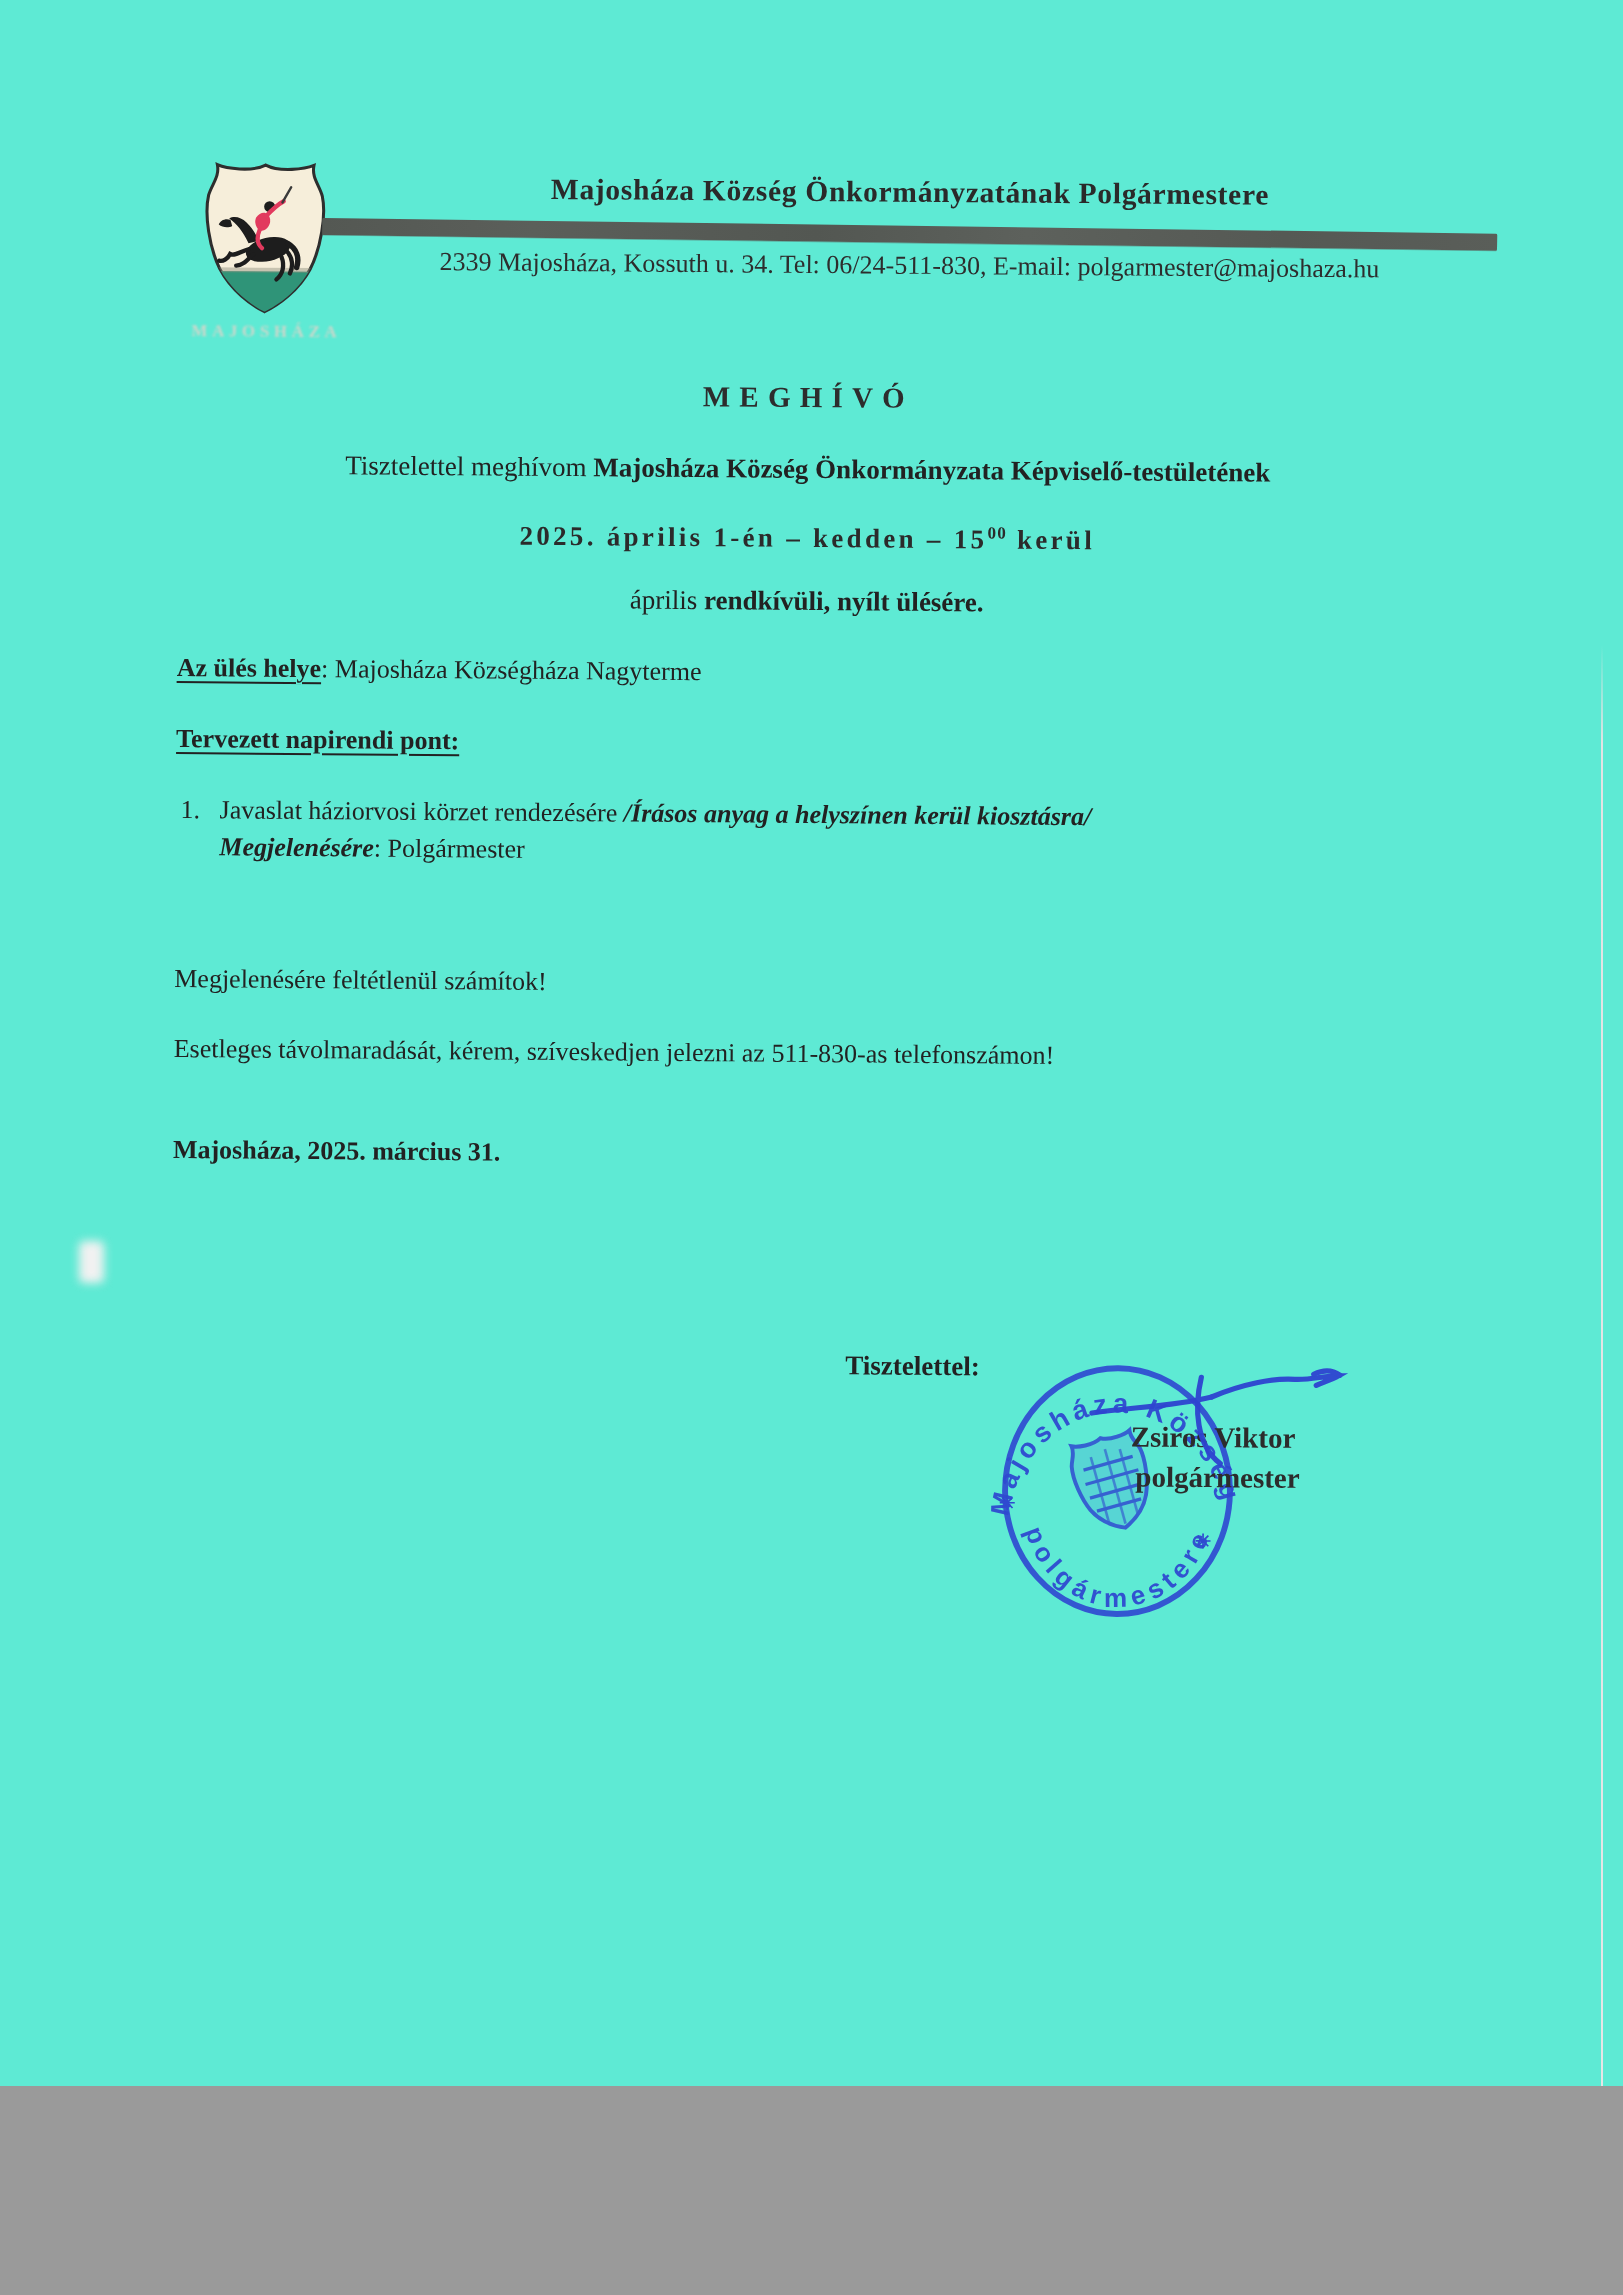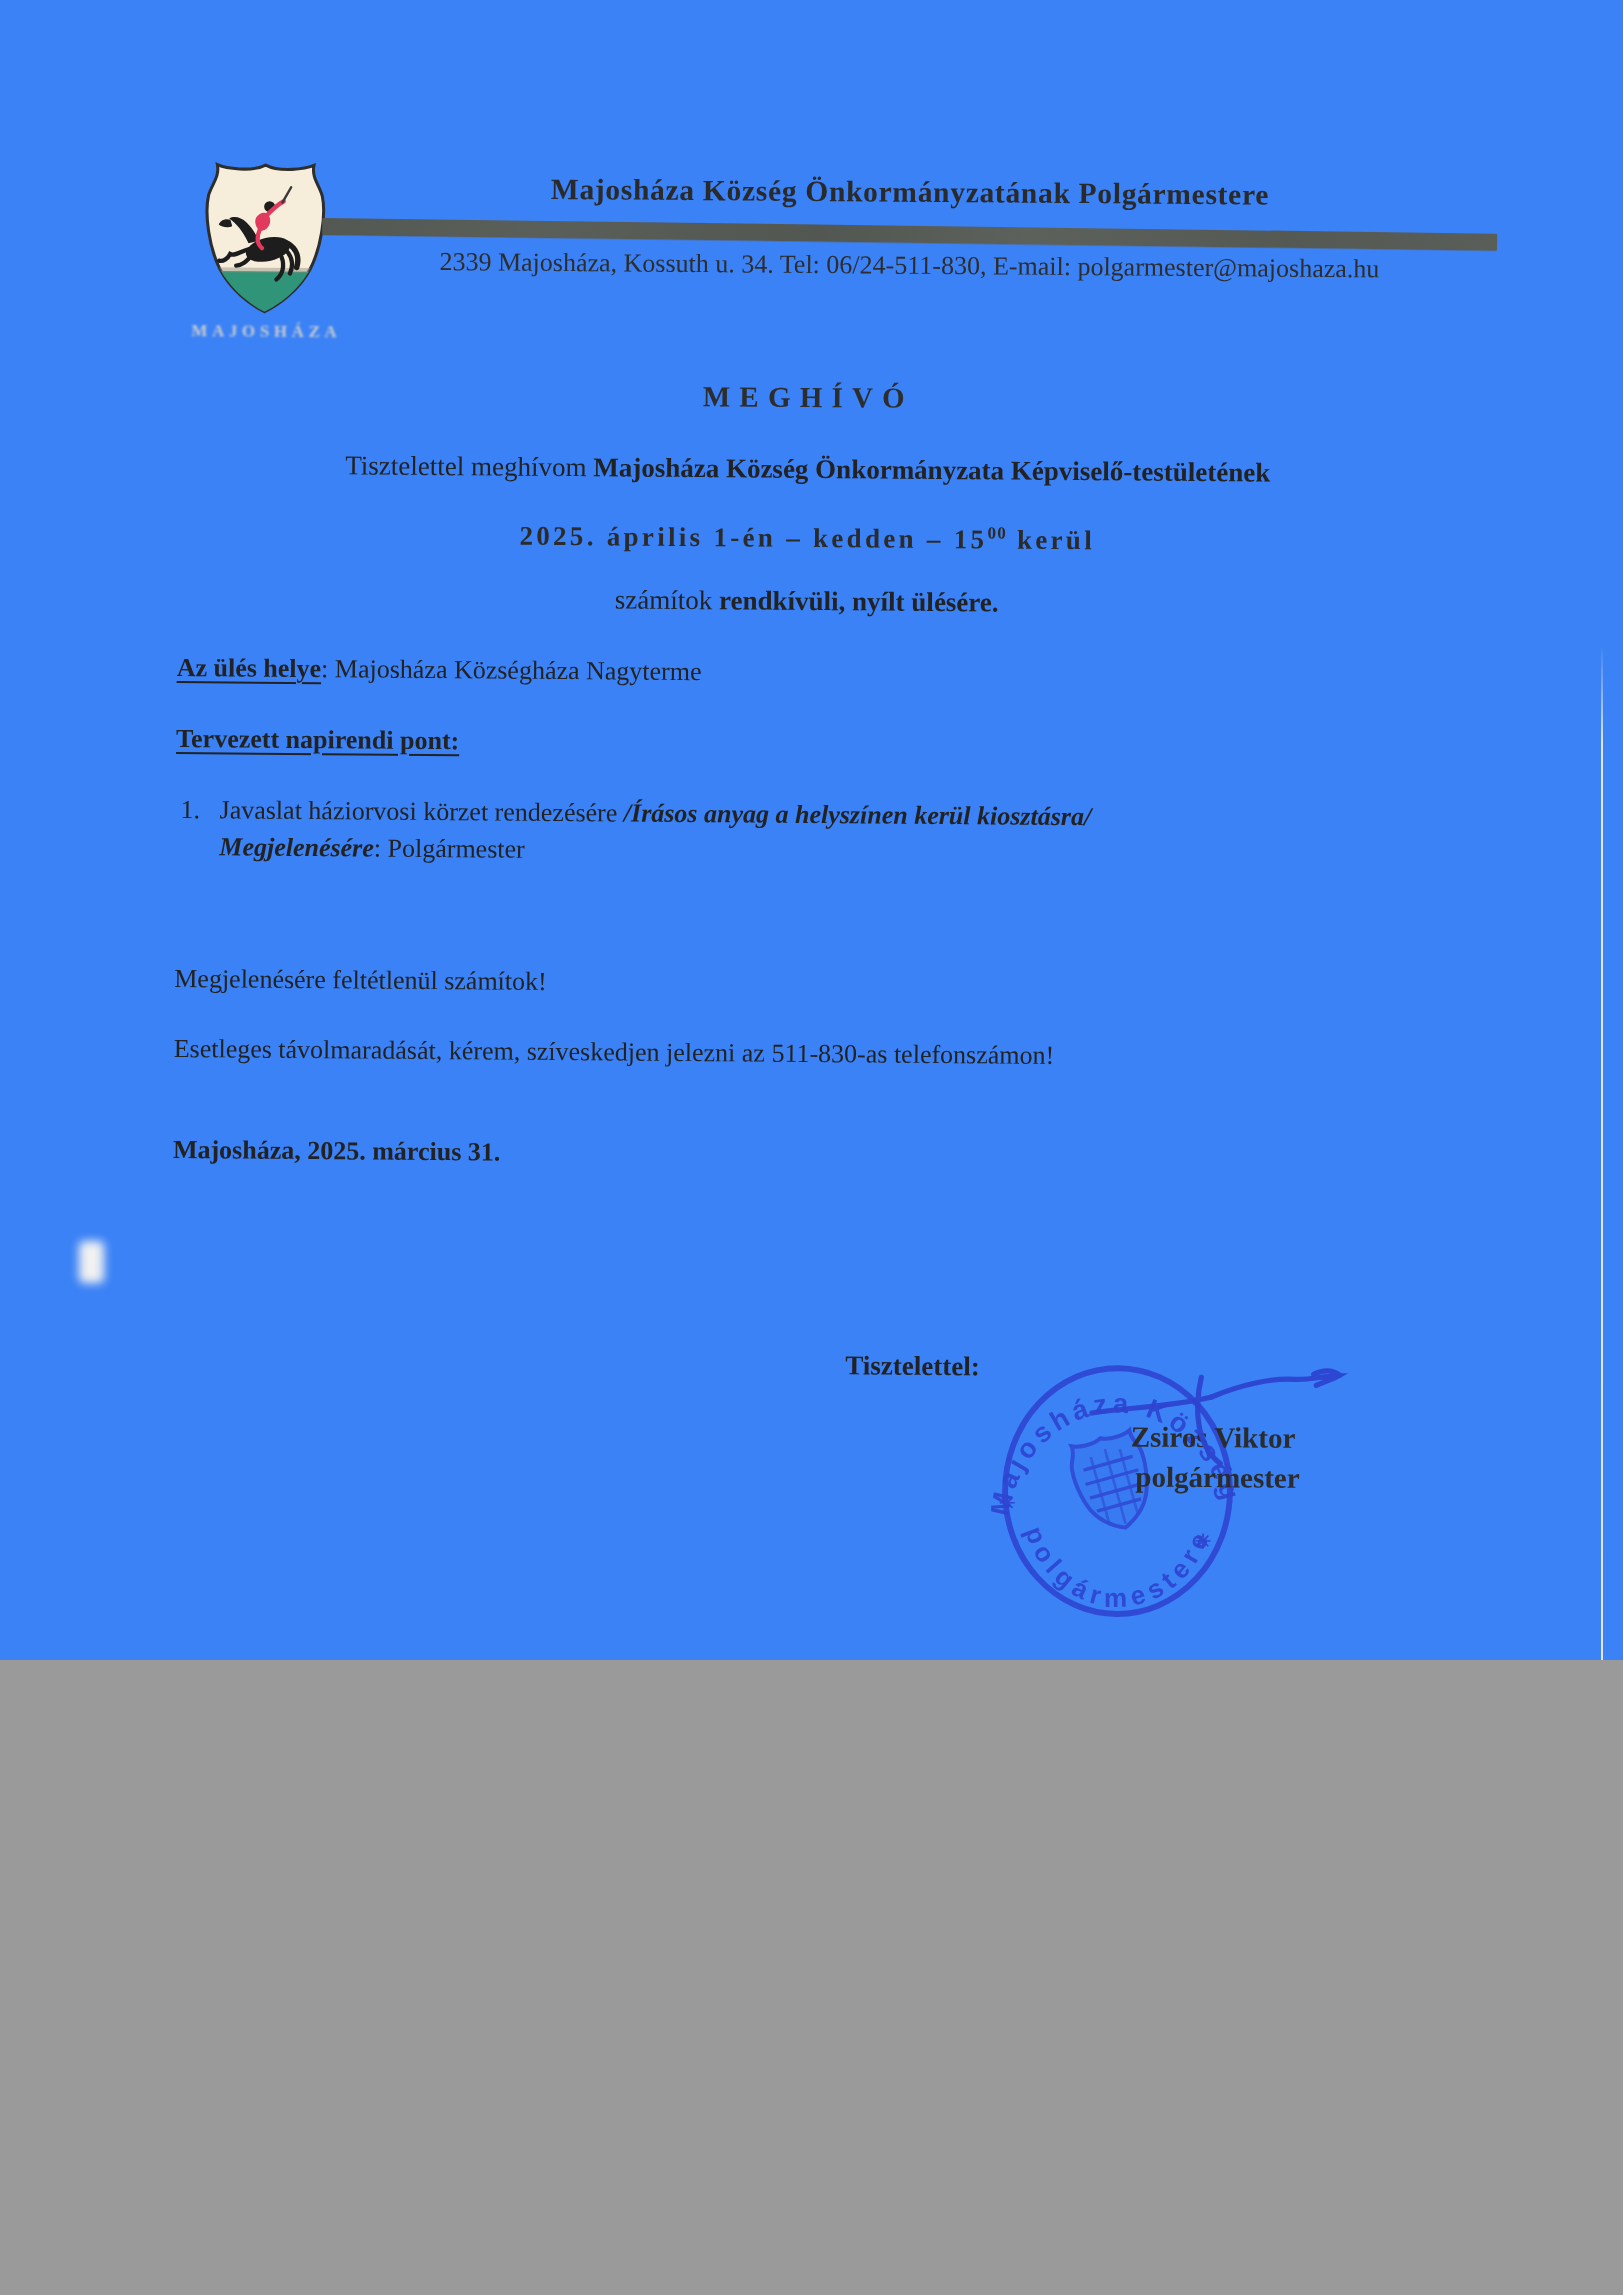--- a/index.html
+++ b/index.html
@@ -1,19 +1,19 @@
 <!DOCTYPE html>
 <html style="font-size:10.5px"><head>
 <meta charset="utf-8">
 <style>
   html,body{margin:0;padding:0;background:#9a9a9a;}
   #page{
     position:relative;
-    width:1623px;height:1660px;
-    background:#3b82f6;
+    width:1623px;height:2086px;
+    background:#5eead4;
     overflow:hidden;
     font-family:"Liberation Serif", serif;
     color:#222;
     text-decoration:underline;
   }
   #sheet{
     position:absolute;left:0;top:0;width:100%;height:100%;
     transform:rotate(0.45deg);
     transform-origin:812px 0;
   }
@@ -123,21 +123,21 @@
 
     <div class="abs center-line t-intro">
       <span>Tisztelettel meghívom </span><span class="bold">Majosháza Község Önkormányzata Képviselő-testületének</span>
     </div>
 
     <div class="abs center-line t-date">
       <span>2025. április 1-én – kedden – 15</span><sup>00</sup><span> kerül</span>
     </div>
 
     <div class="abs center-line t-session">
-      <span>számítok </span><span class="bold">rendkívüli, nyílt ülésére.</span>
+      <span>április </span><span class="bold">rendkívüli, nyílt ülésére.</span>
     </div>
 
     <div class="abs left-line t-place">
       <span class="bold u">Az ülés helye</span><span>: </span><span>Majosháza Községháza Nagyterme</span>
     </div>
 
     <div class="abs left-line t-agenda-h">
       <span class="u">Tervezett napirendi pont:</span>
     </div>
 

